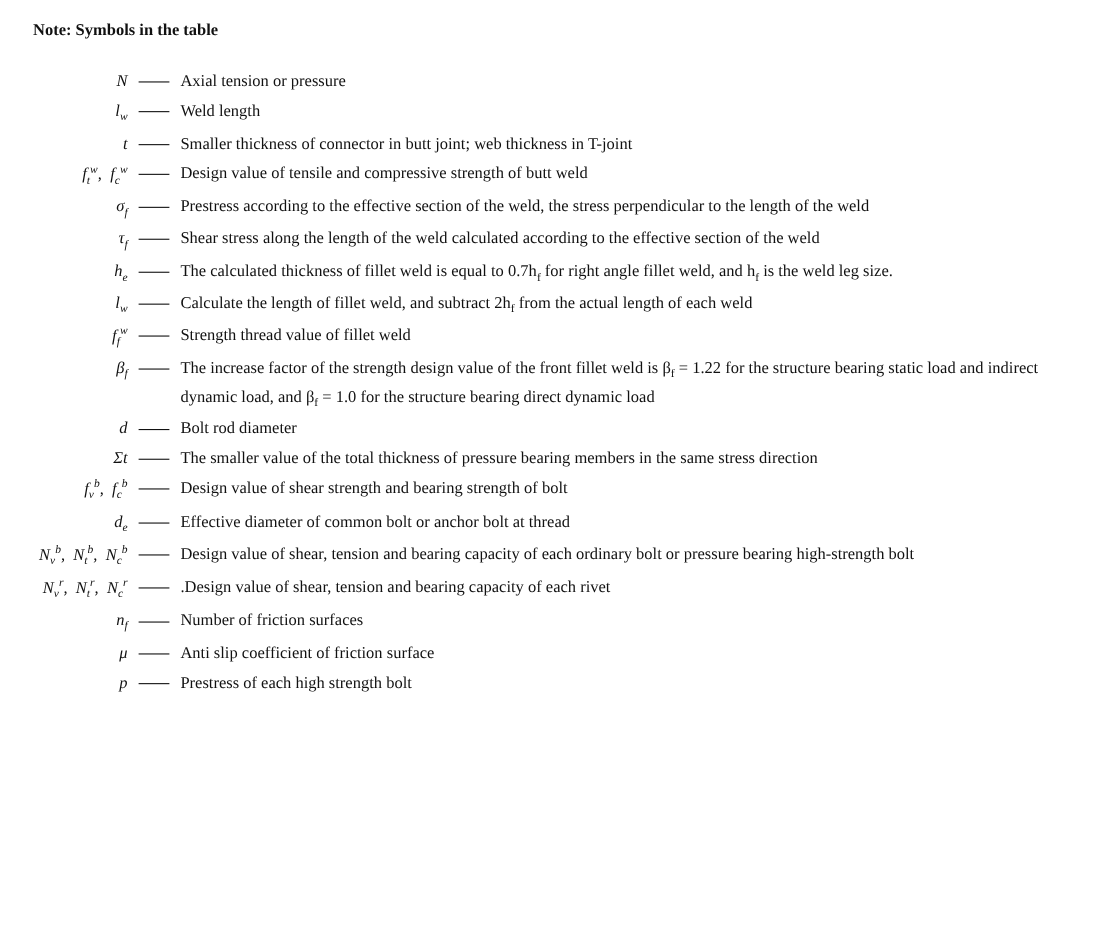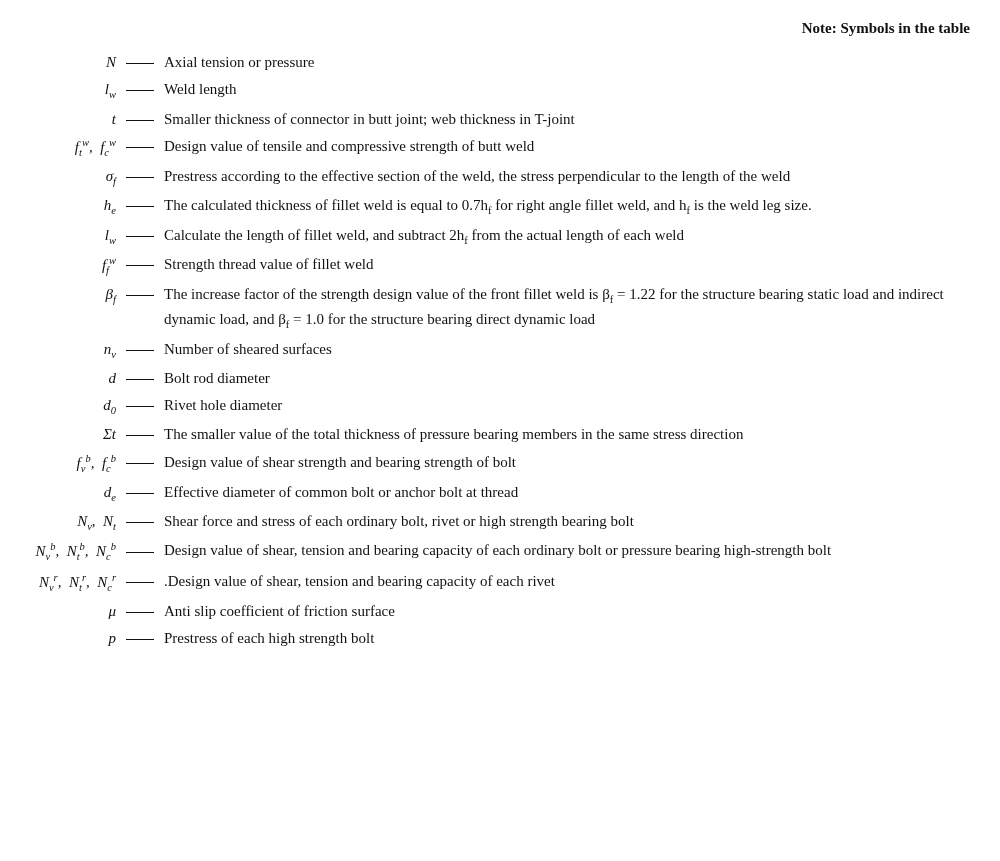--- a/index.html
+++ b/index.html
@@ -8,23 +8,22 @@
       font-family: "Times New Roman", Times, serif;
       font-size: 15px;
       color: #111;
       padding: 20px 30px;
     }
     .note-section {
       max-width: 960px;
     }
     .note-title {
       font-weight: bold;
-      margin-bottom: 12px;
+      margin-bottom: 24px;
       font-size: 15px;
-      text-align: right;
     }
     .symbol-table {
       width: 100%;
       border-collapse: collapse;
     }
     .symbol-table td {
       vertical-align: top;
       padding: 2px 4px;
       line-height: 1.55;
     }
@@ -79,83 +78,78 @@
           <td class="sym-col"><i>f</i><sub>t</sub><sup>w</sup>,&nbsp; <i>f</i><sub>c</sub><sup>w</sup></td>
           <td class="dash-col"><span class="dash-line"></span></td>
           <td class="desc-col">Design value of tensile and compressive strength of butt weld</td>
         </tr>
         <tr>
           <td class="sym-col">σ<sub>f</sub></td>
           <td class="dash-col"><span class="dash-line"></span></td>
           <td class="desc-col">Prestress according to the effective section of the weld, the stress perpendicular to the length of the weld</td>
         </tr>
         <tr>
+          <td class="sym-col">τ<sub>f</sub></td>
+          <td class="dash-col"><span class="dash-line"></span></td>
+          <td class="desc-col">Shear stress along the length of the weld calculated according to the effective section of the weld</td>
+        </tr>
+        <tr>
           <td class="sym-col"><i>h</i><sub>e</sub></td>
           <td class="dash-col"><span class="dash-line"></span></td>
           <td class="desc-col">The calculated thickness of fillet weld is equal to 0.7h<sub>f</sub> for right angle fillet weld, and h<sub>f</sub> is the weld leg size.</td>
         </tr>
         <tr>
           <td class="sym-col"><i>l</i><sub>w</sub></td>
           <td class="dash-col"><span class="dash-line"></span></td>
           <td class="desc-col">Calculate the length of fillet weld, and subtract 2h<sub>f</sub> from the actual length of each weld</td>
         </tr>
         <tr>
           <td class="sym-col"><i>f</i><sub>f</sub><sup>w</sup></td>
           <td class="dash-col"><span class="dash-line"></span></td>
           <td class="desc-col">Strength thread value of fillet weld</td>
         </tr>
         <tr>
           <td class="sym-col">β<sub>f</sub></td>
           <td class="dash-col"><span class="dash-line"></span></td>
           <td class="desc-col">The increase factor of the strength design value of the front fillet weld is β<sub>f</sub> = 1.22 for the structure bearing static load and indirect dynamic load, and β<sub>f</sub> = 1.0 for the structure bearing direct dynamic load</td>
         </tr>
         <tr>
-          <td class="sym-col"><i>n</i><sub>v</sub></td>
-          <td class="dash-col"><span class="dash-line"></span></td>
-          <td class="desc-col">Number of sheared surfaces</td>
-        </tr>
-        <tr>
           <td class="sym-col"><i>d</i></td>
           <td class="dash-col"><span class="dash-line"></span></td>
           <td class="desc-col">Bolt rod diameter</td>
-        </tr>
-        <tr>
-          <td class="sym-col"><i>d</i><sub>0</sub></td>
-          <td class="dash-col"><span class="dash-line"></span></td>
-          <td class="desc-col">Rivet hole diameter</td>
         </tr>
         <tr>
           <td class="sym-col">Σ<i>t</i></td>
           <td class="dash-col"><span class="dash-line"></span></td>
           <td class="desc-col">The smaller value of the total thickness of pressure bearing members in the same stress direction</td>
         </tr>
         <tr>
           <td class="sym-col"><i>f</i><sub>v</sub><sup>b</sup>,&nbsp; <i>f</i><sub>c</sub><sup>b</sup></td>
           <td class="dash-col"><span class="dash-line"></span></td>
           <td class="desc-col">Design value of shear strength and bearing strength of bolt</td>
         </tr>
         <tr>
           <td class="sym-col"><i>d</i><sub>e</sub></td>
           <td class="dash-col"><span class="dash-line"></span></td>
           <td class="desc-col">Effective diameter of common bolt or anchor bolt at thread</td>
         </tr>
         <tr>
-          <td class="sym-col"><i>N</i><sub>v</sub>,&nbsp; <i>N</i><sub>t</sub></td>
-          <td class="dash-col"><span class="dash-line"></span></td>
-          <td class="desc-col">Shear force and stress of each ordinary bolt, rivet or high strength bearing bolt</td>
-        </tr>
-        <tr>
           <td class="sym-col"><i>N</i><sub>v</sub><sup>b</sup>,&nbsp; <i>N</i><sub>t</sub><sup>b</sup>,&nbsp; <i>N</i><sub>c</sub><sup>b</sup></td>
           <td class="dash-col"><span class="dash-line"></span></td>
           <td class="desc-col">Design value of shear, tension and bearing capacity of each ordinary bolt or pressure bearing high-strength bolt</td>
         </tr>
         <tr>
           <td class="sym-col"><i>N</i><sub>v</sub><sup>r</sup>,&nbsp; <i>N</i><sub>t</sub><sup>r</sup>,&nbsp; <i>N</i><sub>c</sub><sup>r</sup></td>
           <td class="dash-col"><span class="dash-line"></span></td>
           <td class="desc-col">.Design value of shear, tension and bearing capacity of each rivet</td>
+        </tr>
+        <tr>
+          <td class="sym-col"><i>n</i><sub>f</sub></td>
+          <td class="dash-col"><span class="dash-line"></span></td>
+          <td class="desc-col">Number of friction surfaces</td>
         </tr>
         <tr>
           <td class="sym-col">μ</td>
           <td class="dash-col"><span class="dash-line"></span></td>
           <td class="desc-col">Anti slip coefficient of friction surface</td>
         </tr>
         <tr>
           <td class="sym-col"><i>p</i></td>
           <td class="dash-col"><span class="dash-line"></span></td>
           <td class="desc-col">Prestress of each high strength bolt</td>

